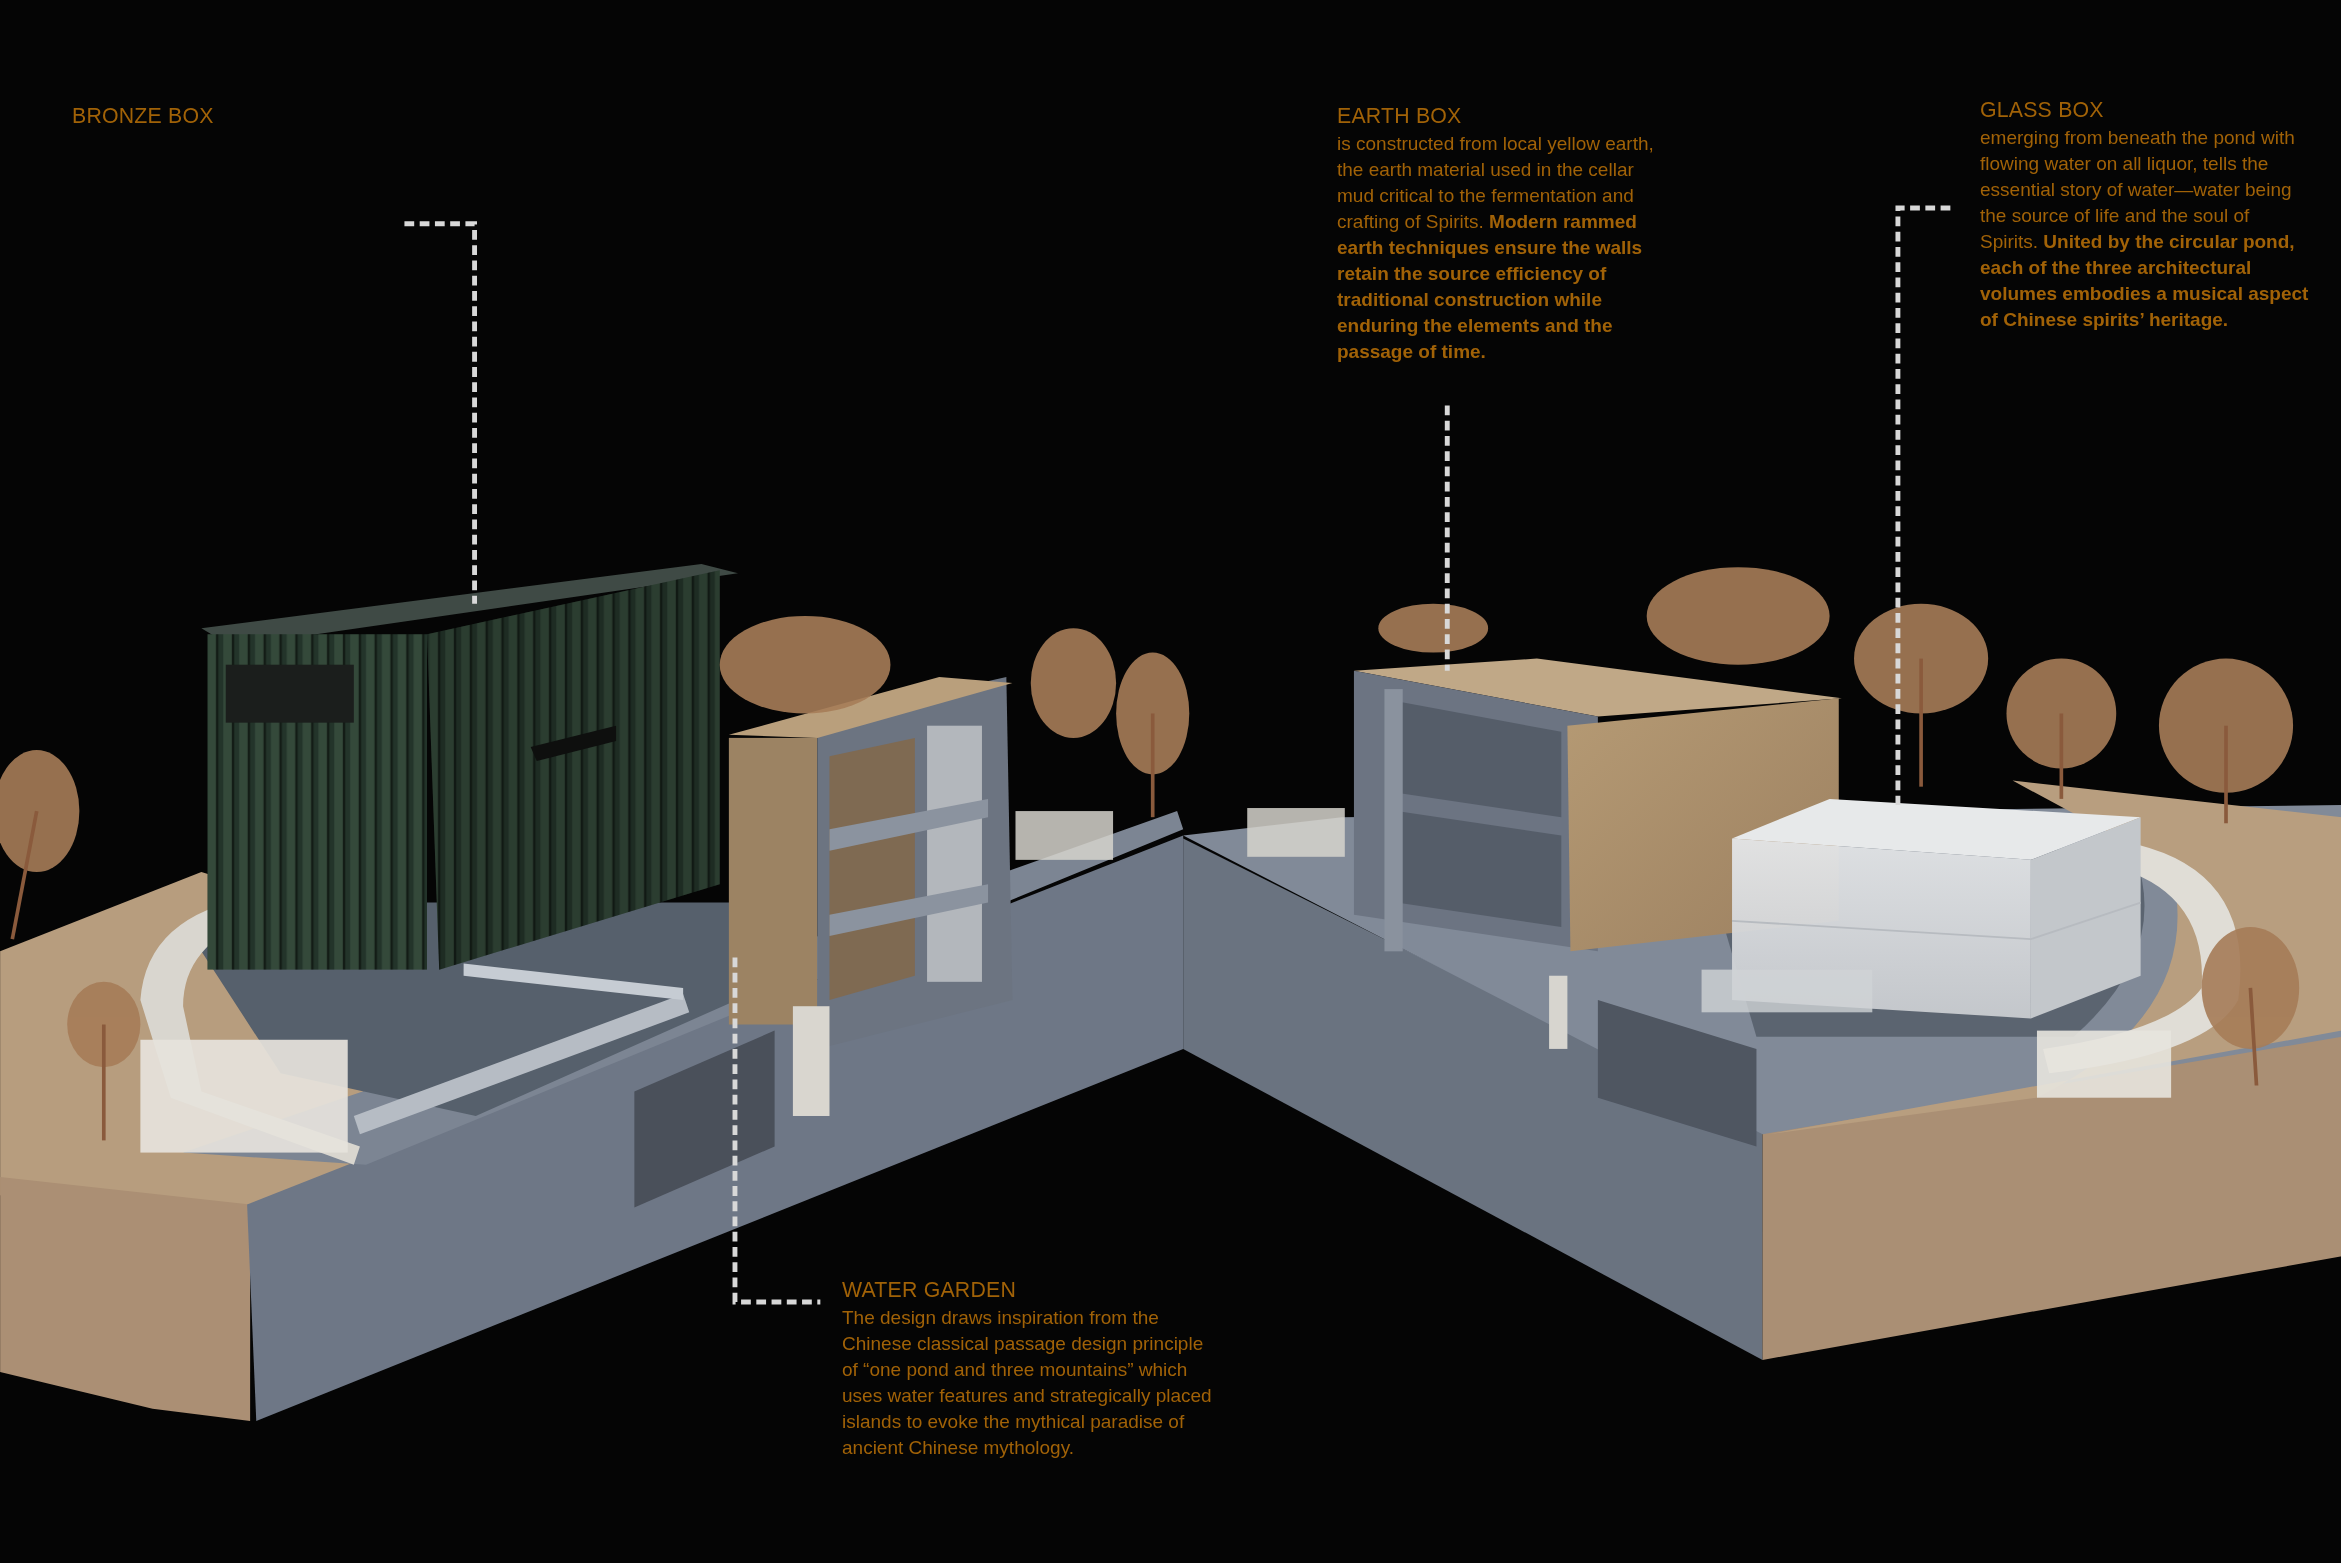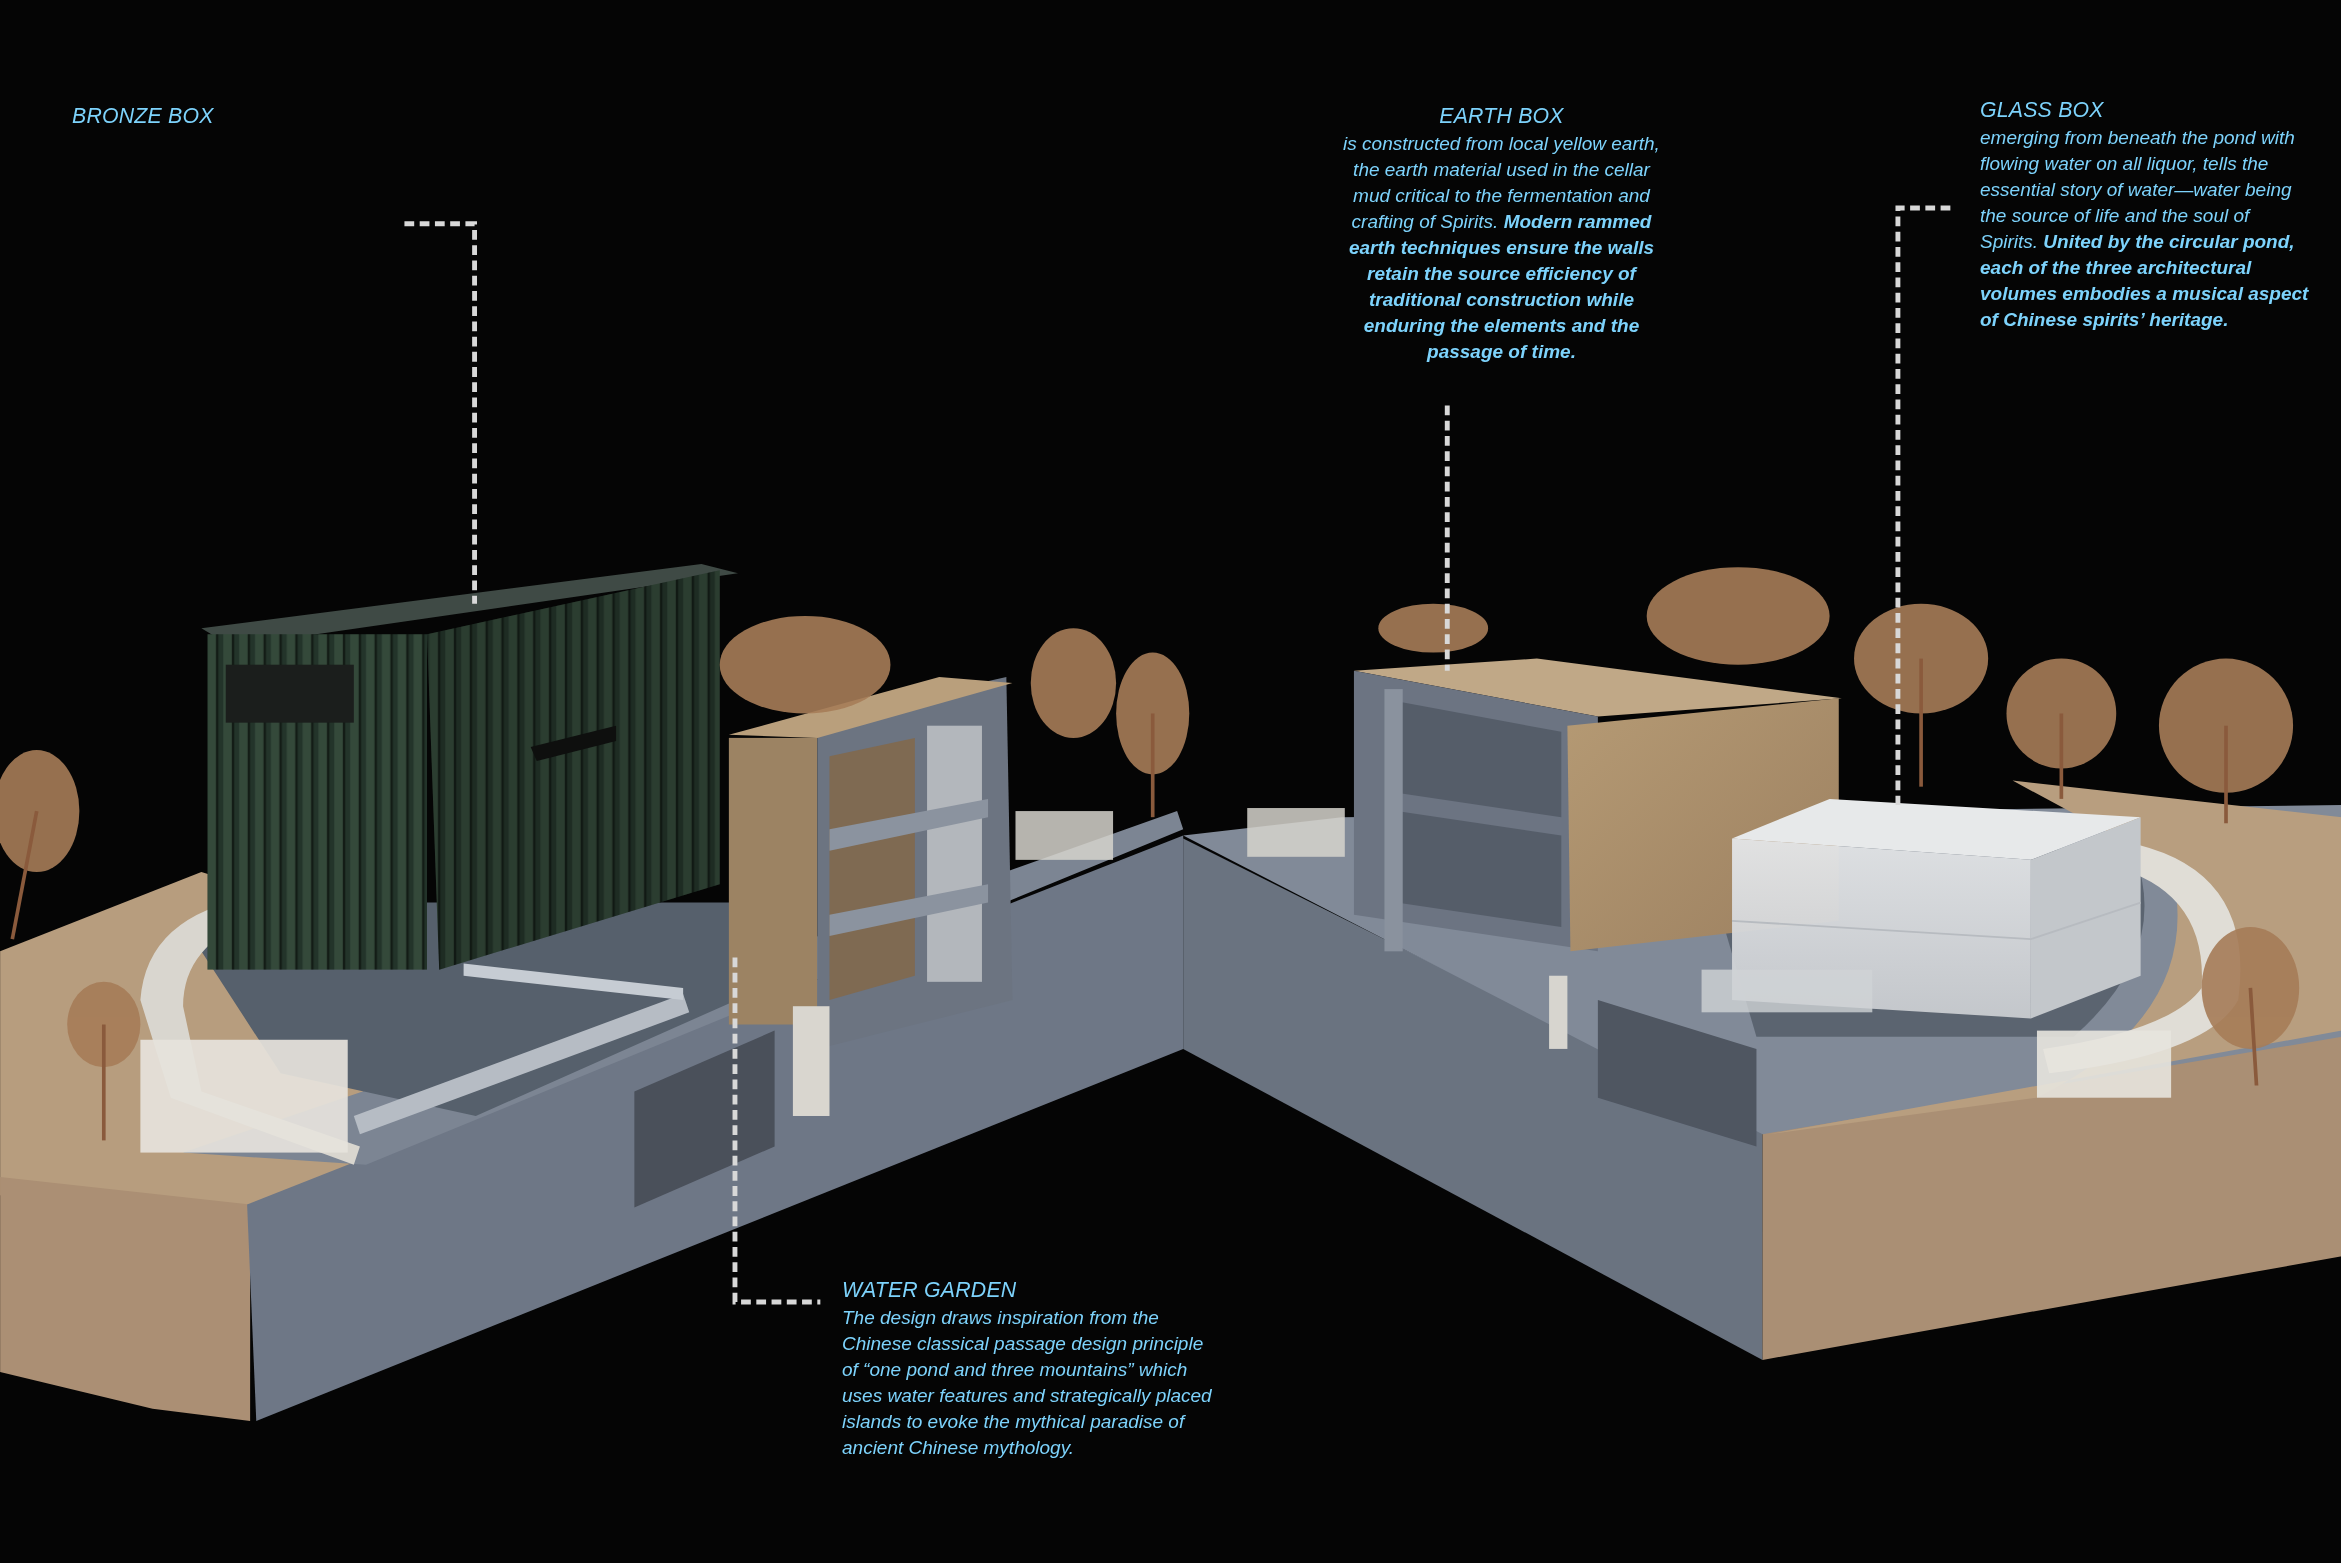--- a/index.html
+++ b/index.html
@@ -1,24 +1,24 @@
 <!DOCTYPE html>
 <html style="font-size:9.8px"><head>
 <meta charset="utf-8">
 <style>
   html, body { margin:0; padding:0; background:#050505; }
   body { width:2342px; height:1563px; position:relative; overflow:hidden;
          font-family:"Liberation Sans", sans-serif; color:#f2f2f2; }
   svg.scene { position:absolute; left:0; top:0; width:2342px; height:1563px; }
-  .note { position:absolute; font-size:19px; line-height:26px; color:#7dd3fc;font-style:italic; }
+  .note { position:absolute; font-size:19px; line-height:26px; color:#a16207; }
   .note .title { display:block; font-size:21.3px; line-height:28px; letter-spacing:0.2px; margin-bottom:1.2px; }
   .note .bold { font-weight:bold; }
   .note p { margin:0; white-space:pre-line; }
   #bronze { left:72px; top:102px; width:317px; }
-  #earth  { left:1337px; top:102px; width:329px;text-align:center; }
+  #earth  { left:1337px; top:102px; width:329px; }
   #glass  { left:1980px; top:96px; width:329px; }
   #water  { left:842px; top:1276px; width:378px; }
 </style>
 </head>
 <body>
 
 <svg class="scene" viewBox="0 0 3840 2563" xmlns="http://www.w3.org/2000/svg">
   <defs>
     <linearGradient id="bronzeFront" x1="0" x2="1" y1="0" y2="0">
       <stop offset="0" stop-color="#27362a"></stop>

